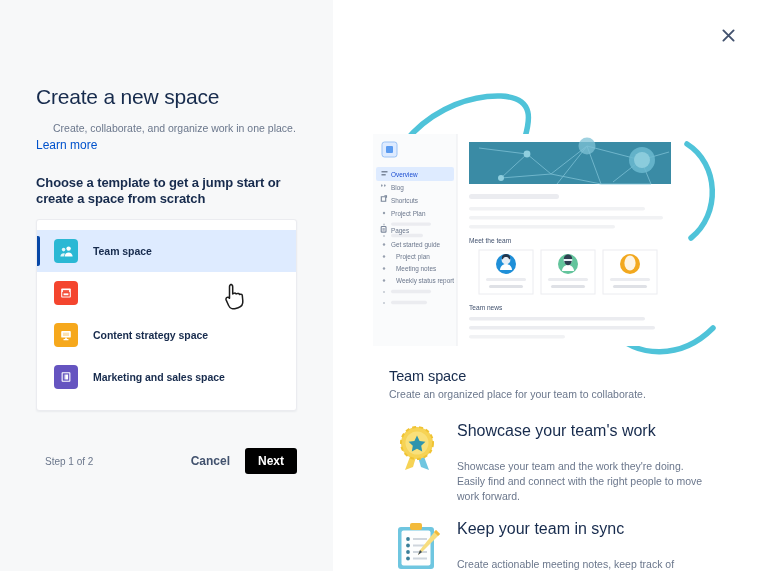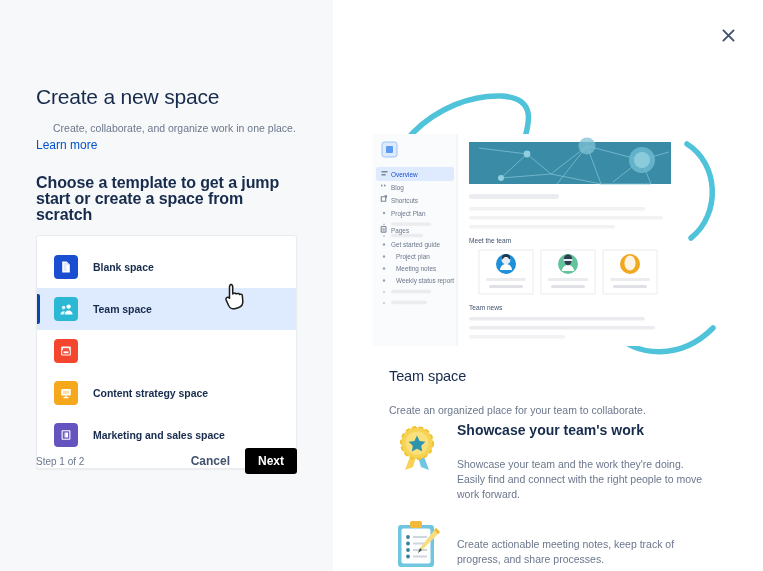--- a/index.html
+++ b/index.html
@@ -24,21 +24,21 @@
     letter-spacing: -0.2px; line-height: 26px;
   }
   .subtitle {
     margin-top: 11px; font-size: 10.5px; color: #6b778c; line-height: 14px; margin-left: 17px;
   }
   .learn-more {
     display: inline-block; margin-top: 2px;
     font-size: 12px; color: #0052cc; text-decoration: none; cursor: pointer;
   }
   .prompt {
-    margin-top: 22px; font-size: 16px; font-weight: bold;
+    margin-top: 22px; font-size: 13px; font-weight: bold;
     color: #172b4d; line-height: 16px; letter-spacing: -0.1px;
   }
 
   .tpl-card {
     margin: 12px 0 0 0;
     background: #ffffff;
     border: 1px solid #ebecf0;
     border-radius: 3px;
     box-shadow: 0 1px 2px rgba(9,30,66,0.06);
     padding: 10px 0 12px 0;
@@ -63,21 +63,21 @@
   }
   .tpl-label {
     margin-left: 15px; font-size: 10.5px; font-weight: bold; color: #172b4d;
     letter-spacing: -0.05px;
   }
 
   
   .cursor { position: absolute; left: 222px; top: 283px; pointer-events: none; }
 
   .footer {
-    position: absolute; left: 36px; right: 36px; top: 448px;
+    position: absolute; left: 45px; right: 36px; top: 448px;
     display: flex; align-items: center;
   }
   .step { font-size: 10px; color: #6b778c; }
   .foot-btns { margin-left: auto; display: flex; align-items: center; gap: 4px; }
   .btn {
     font-family: "Liberation Sans", sans-serif;
     font-size: 12px; font-weight: bold;
     border: none; border-radius: 3px; cursor: pointer;
     padding: 6px 11px;
   }
@@ -88,53 +88,43 @@
   .right { position: relative; flex: 1 1 auto; height: 571px; background: #fff; }
   .close-btn {
     position: absolute; right: 22px; top: 22px;
     width: 26px; height: 26px; border: none; background: transparent;
     cursor: pointer; display: flex; align-items: center; justify-content: center;
     border-radius: 3px;
   }
   .illus { position: absolute; left: 18px; top: 86px; width: 380px; height: 280px; }
   .desc { position: absolute; left: 56px; top: 368px; width: 320px; }
   .desc-title { font-size: 14.5px; color: #172b4d; font-weight: 400; letter-spacing: -0.1px;}
-  .desc-sub { margin-top: 20px; font-size: 10.5px; color: #6b778c; }
+  .desc-sub { margin-top: 4px; font-size: 10.5px; color: #6b778c; }
 
   .features { position: absolute; left: 56px; top: 420px; width: 320px; }
   .feature { display: flex; align-items: flex-start; margin-bottom: 14px; }
   .feature-ico { flex: 0 0 56px; height: 56px; position: relative; }
   .feature-txt { margin-left: 12px; padding-top: 2px; }
-  .feature-h { font-size: 14px; font-weight: bold; color: #172b4d; }
+  .feature-h { font-size: 16px; font-weight: normal; color: #172b4d; }
   .feature-p { margin-top: 19px; font-size: 10.5px; color: #6b778c; line-height: 15px; }
 </style>
 </head>
 <body>
 
 <div class="dialog">
 
   <div class="left">
     <div class="left-inner">
       <div class="title">Create a new space</div>
       <div class="subtitle">Create, collaborate, and organize work in one place.</div>
       <a class="learn-more">Learn more</a>
       <div class="prompt">Choose a template to get a jump start or create a space from scratch</div>
 
       <div class="tpl-card">
 
-        <div class="tpl-item">
-          <span class="tpl-ico" style="background:#1b4dd1">
-            <svg width="14" height="14" viewBox="0 0 14 14">
-              <path d="M3.2 1.6h4.4l3.2 3.2v7.6H3.2z" fill="#fff"></path>
-              <path d="M7.6 1.6v3.2h3.2z" fill="#cfe0ff"></path>
-              <path d="M4.6 3.0h3.0v8.0H4.6z" fill="#1b4dd1" opacity="0.12"></path>
-            </svg>
-          </span>
-          <span class="tpl-label">Blank space</span>
-        </div>
 
         <div class="tpl-item sel">
           <span class="tpl-ico" style="background:#2bb8d4">
             <svg width="15" height="15" viewBox="0 0 15 15">
               <circle cx="9.6" cy="4.6" r="2.2" fill="#fff"></circle>
               <path d="M5.6 12.4c0-2.3 1.8-4 4-4s4 1.7 4 4z" fill="#fff"></path>
               <circle cx="4.6" cy="5.6" r="1.8" fill="#fff" opacity="0.85"></circle>
               <path d="M1.4 12.4c0-1.8 1.4-3.2 3.2-3.2 0.6 0 1.2 0.2 1.7 0.5-0.9 0.7-1.5 1.7-1.5 2.7z" fill="#fff" opacity="0.85"></path>
             </svg>
           </span>
@@ -359,19 +349,20 @@
                 <rect x="24" y="26.5" width="14" height="2"></rect>
               <rect x="24" y="33" width="14" height="2"></rect>
                 <rect x="24" y="39.5" width="14" height="2"></rect>
             </g>
             <path d="M47 12 L51 16 L33 34 L29 37 L31 32 Z" fill="#f7dd7e"></path>
             <path d="M47 12 L51 16 L49 18 L45 14 Z" fill="#f3ba3a"></path>
             <path d="M29 37 L31 32 L33 34 Z" fill="#3a4a5a"></path>
           </svg>
         </div>
         <div class="feature-txt">
+          <div class="feature-h">Keep your team in sync</div>
           <div class="feature-p">Create actionable meeting notes, keep track of progress, and share processes.</div>
         </div>
       </div>
 
     </div>
   </div>
 </div>
 
 </body></html>

